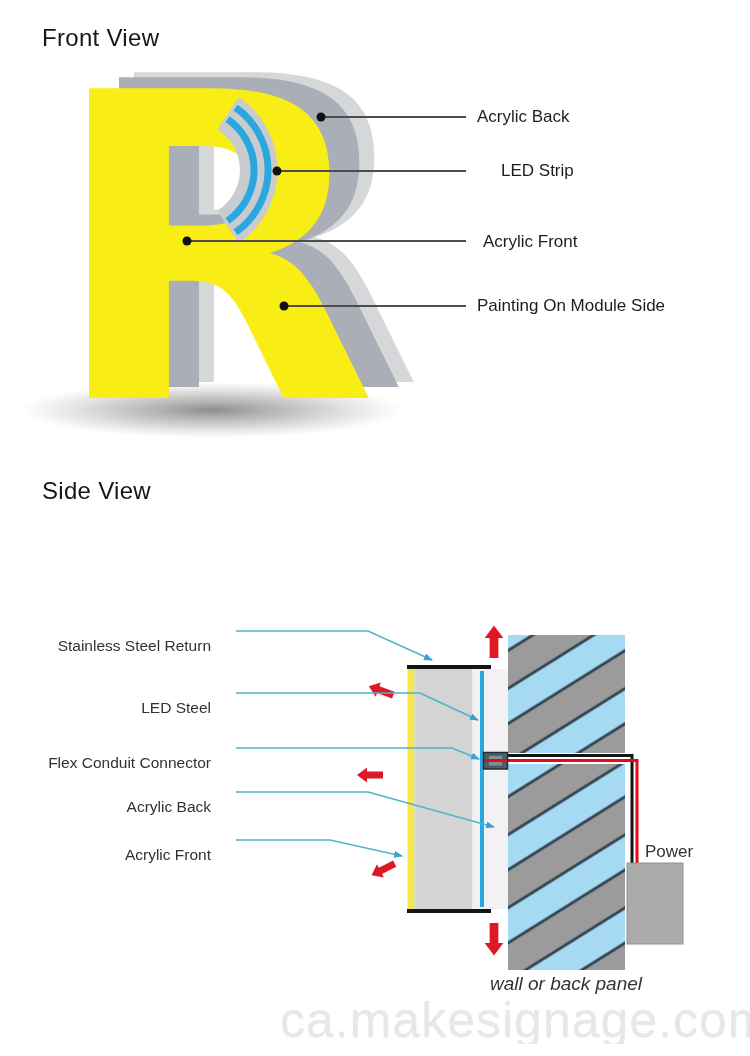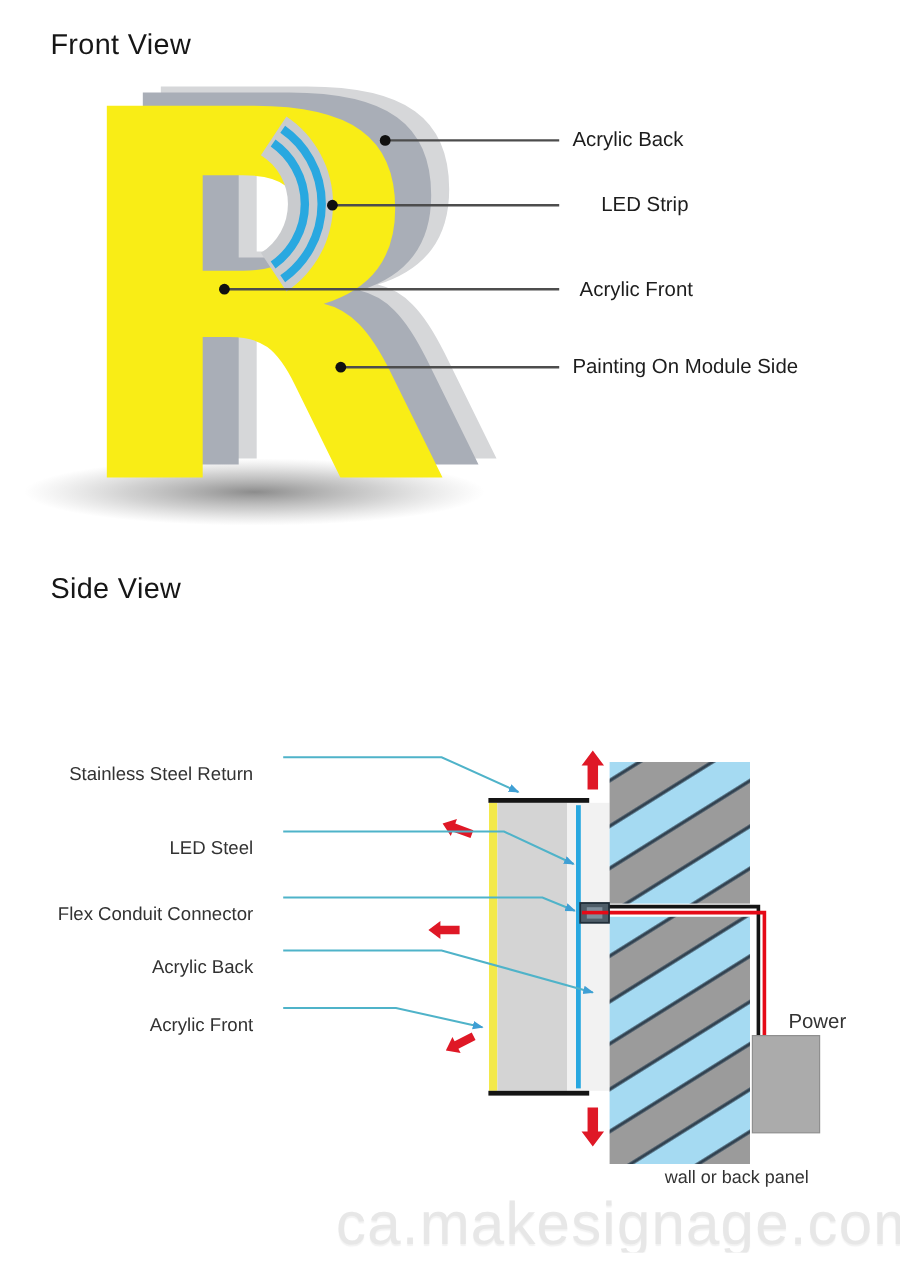--- a/index.html
+++ b/index.html
@@ -6,23 +6,23 @@
   .page{position:relative;width:750px;height:1044px;background:#ffffff;overflow:hidden;
         font-family:"Liberation Sans", sans-serif;}
   .section-title{position:absolute;left:42px;font-size:24px;font-weight:500;
         color:#161616;letter-spacing:.3px;}
   #front-title{top:24px;}
   #side-title{top:477px;}
   .diagram-svg{position:absolute;left:0;top:0;width:750px;height:1056px;}
   .flabel{position:absolute;font-size:17px;color:#1d1d1d;line-height:22px;white-space:nowrap;}
   .slabel{position:absolute;font-size:15.5px;color:#323232;line-height:20px;
           white-space:nowrap;text-align:right;margin-top:15px;}
-  .power-label{position:absolute;left:645px;top:842px;font-size:17px;color:#333333;margin-left:12px;}
-  .wall-label{position:absolute;left:458px;top:973px;width:216px;text-align:right;
-          font-size:15px;color:#333333;}
+  .power-label{position:absolute;left:645px;top:842px;font-size:17px;color:#333333;}
+  .wall-label{position:absolute;left:458px;top:973px;width:216px;text-align:center;
+          font-size:19px;color:#333333;font-style:italic;}
   .watermark{position:absolute;left:280px;top:991px;font-size:50px;letter-spacing:1px;
           color:var(--watermark-gray);text-shadow:0 1px 1px #f2f2f2;white-space:nowrap;}
   
   .f-yellow{fill:var(--letter-yellow);}
   .f-side{fill:var(--letter-side);}
   .f-back{fill:var(--letter-back);}
   .f-cut{fill:#c9cbce;}
   .s-led{stroke:var(--led-blue);}
   .s-callout{stroke:var(--callout-line);}
   .f-dot{fill:#101010;}

